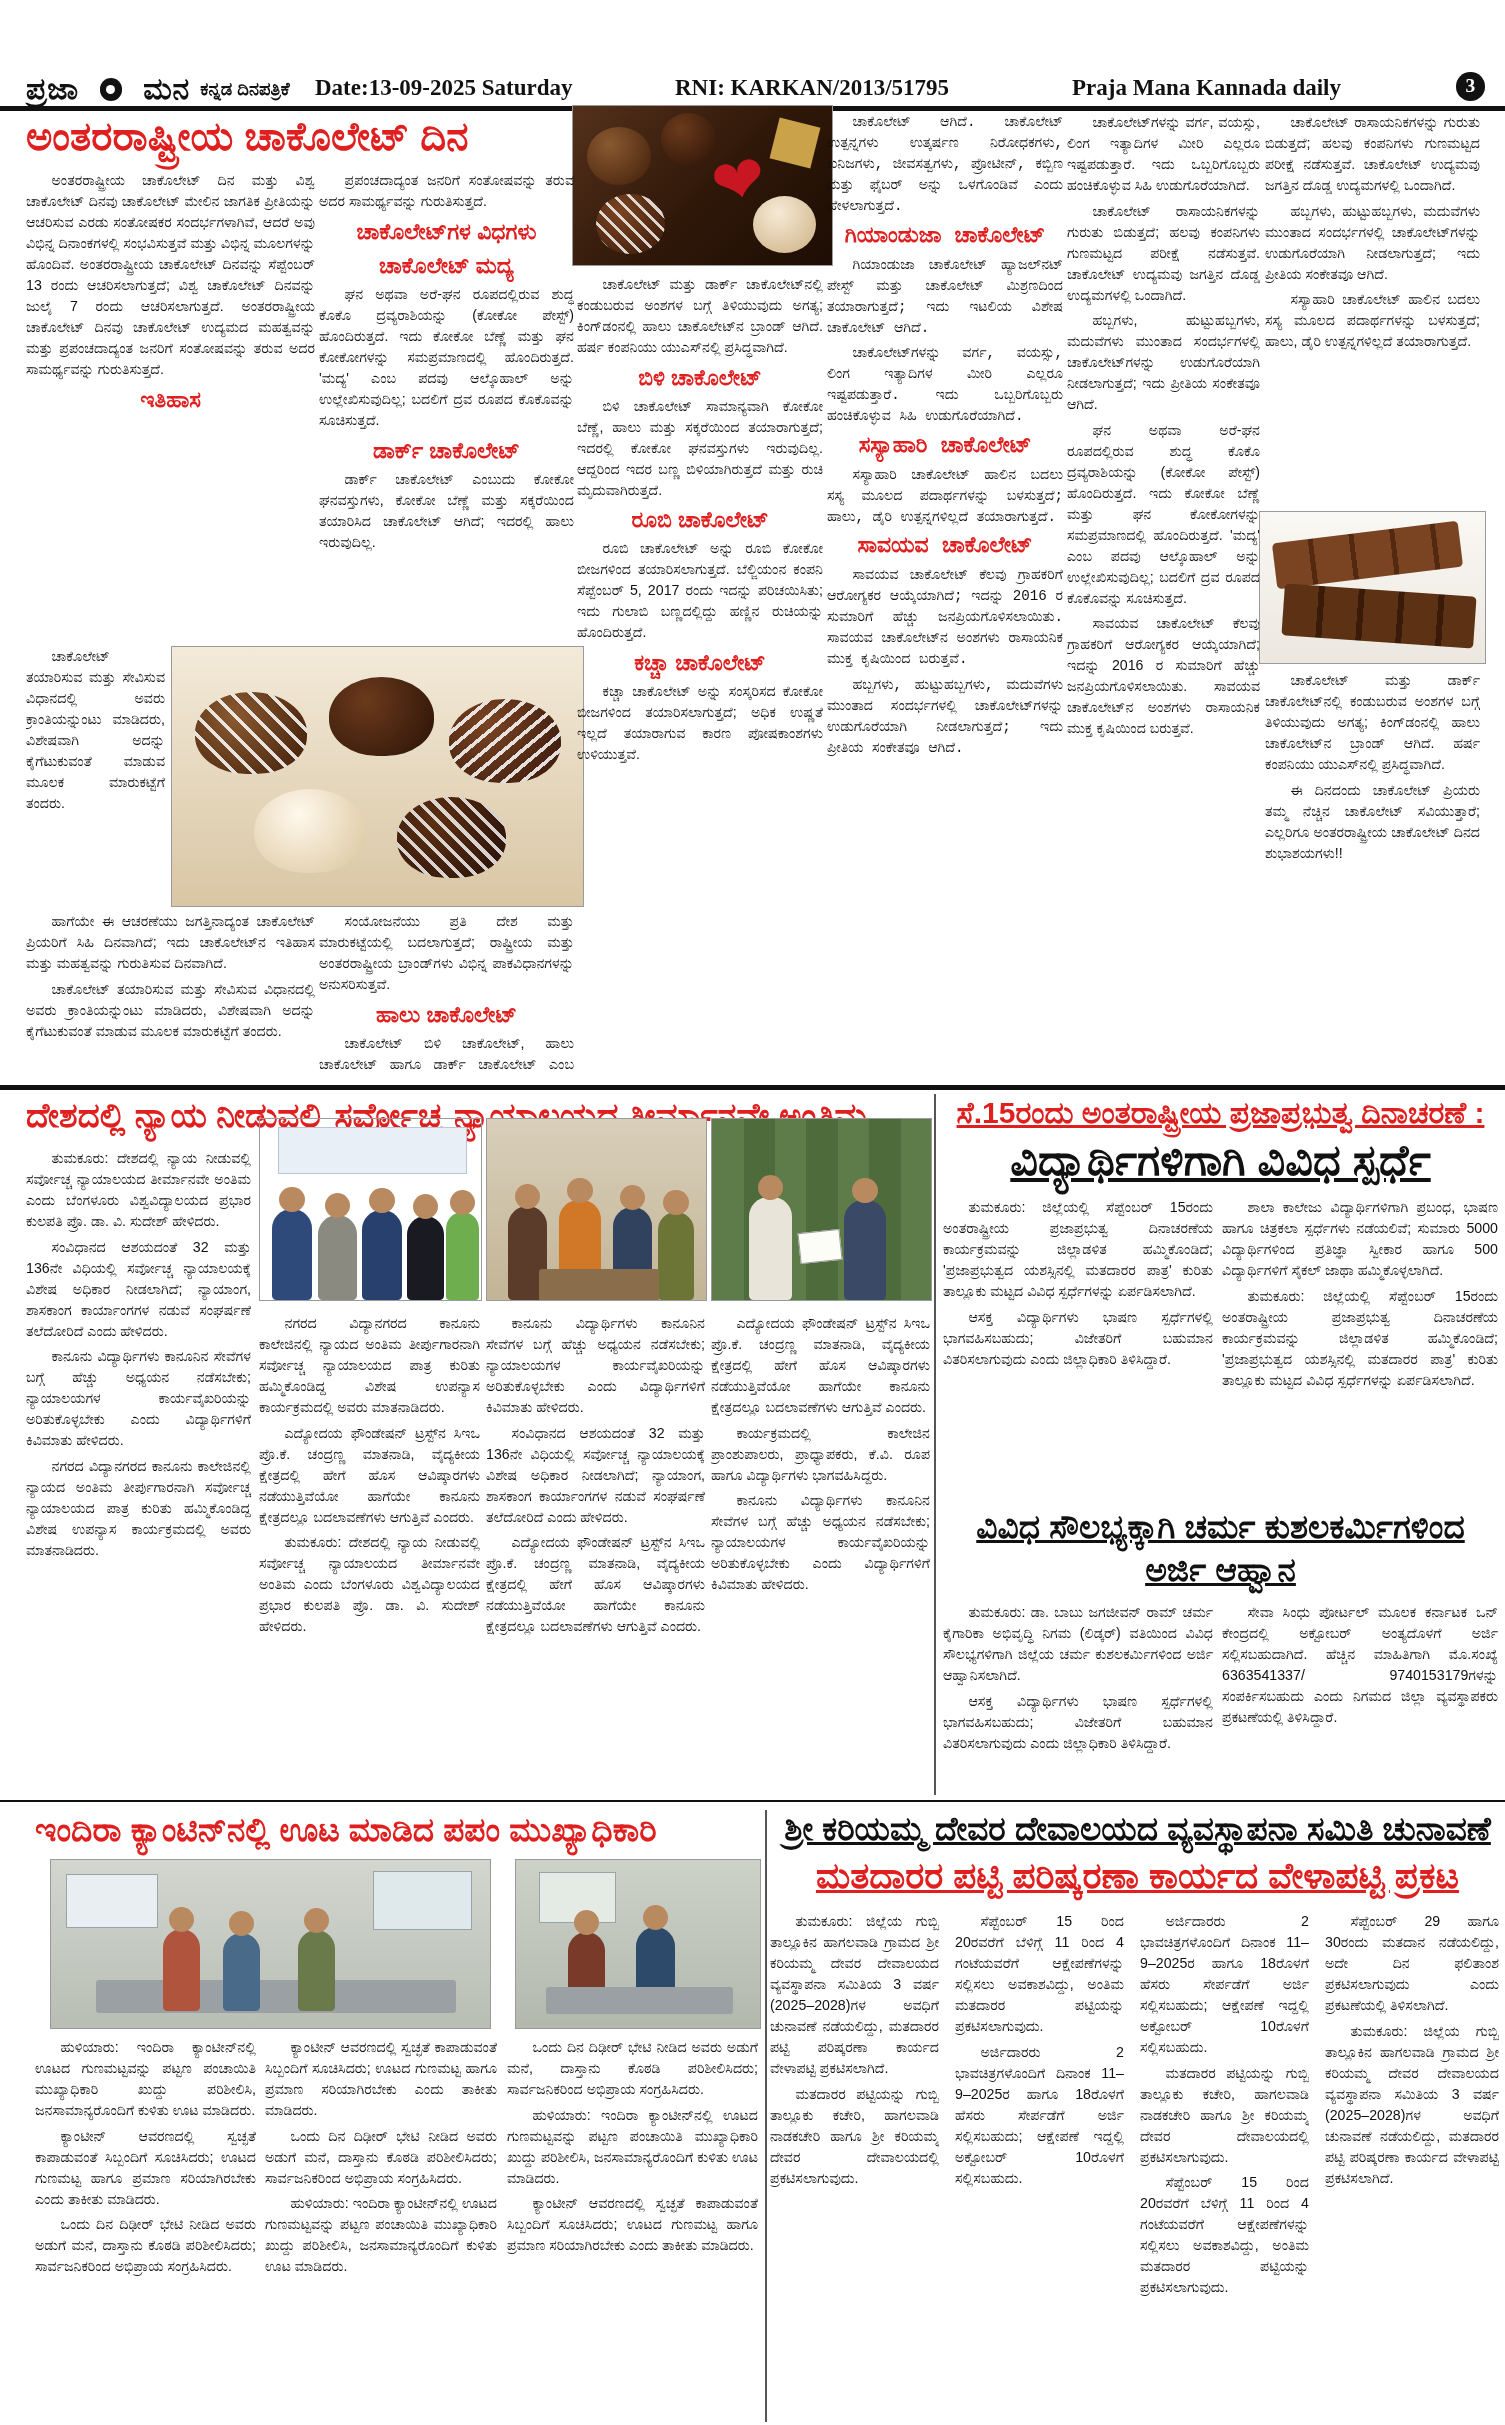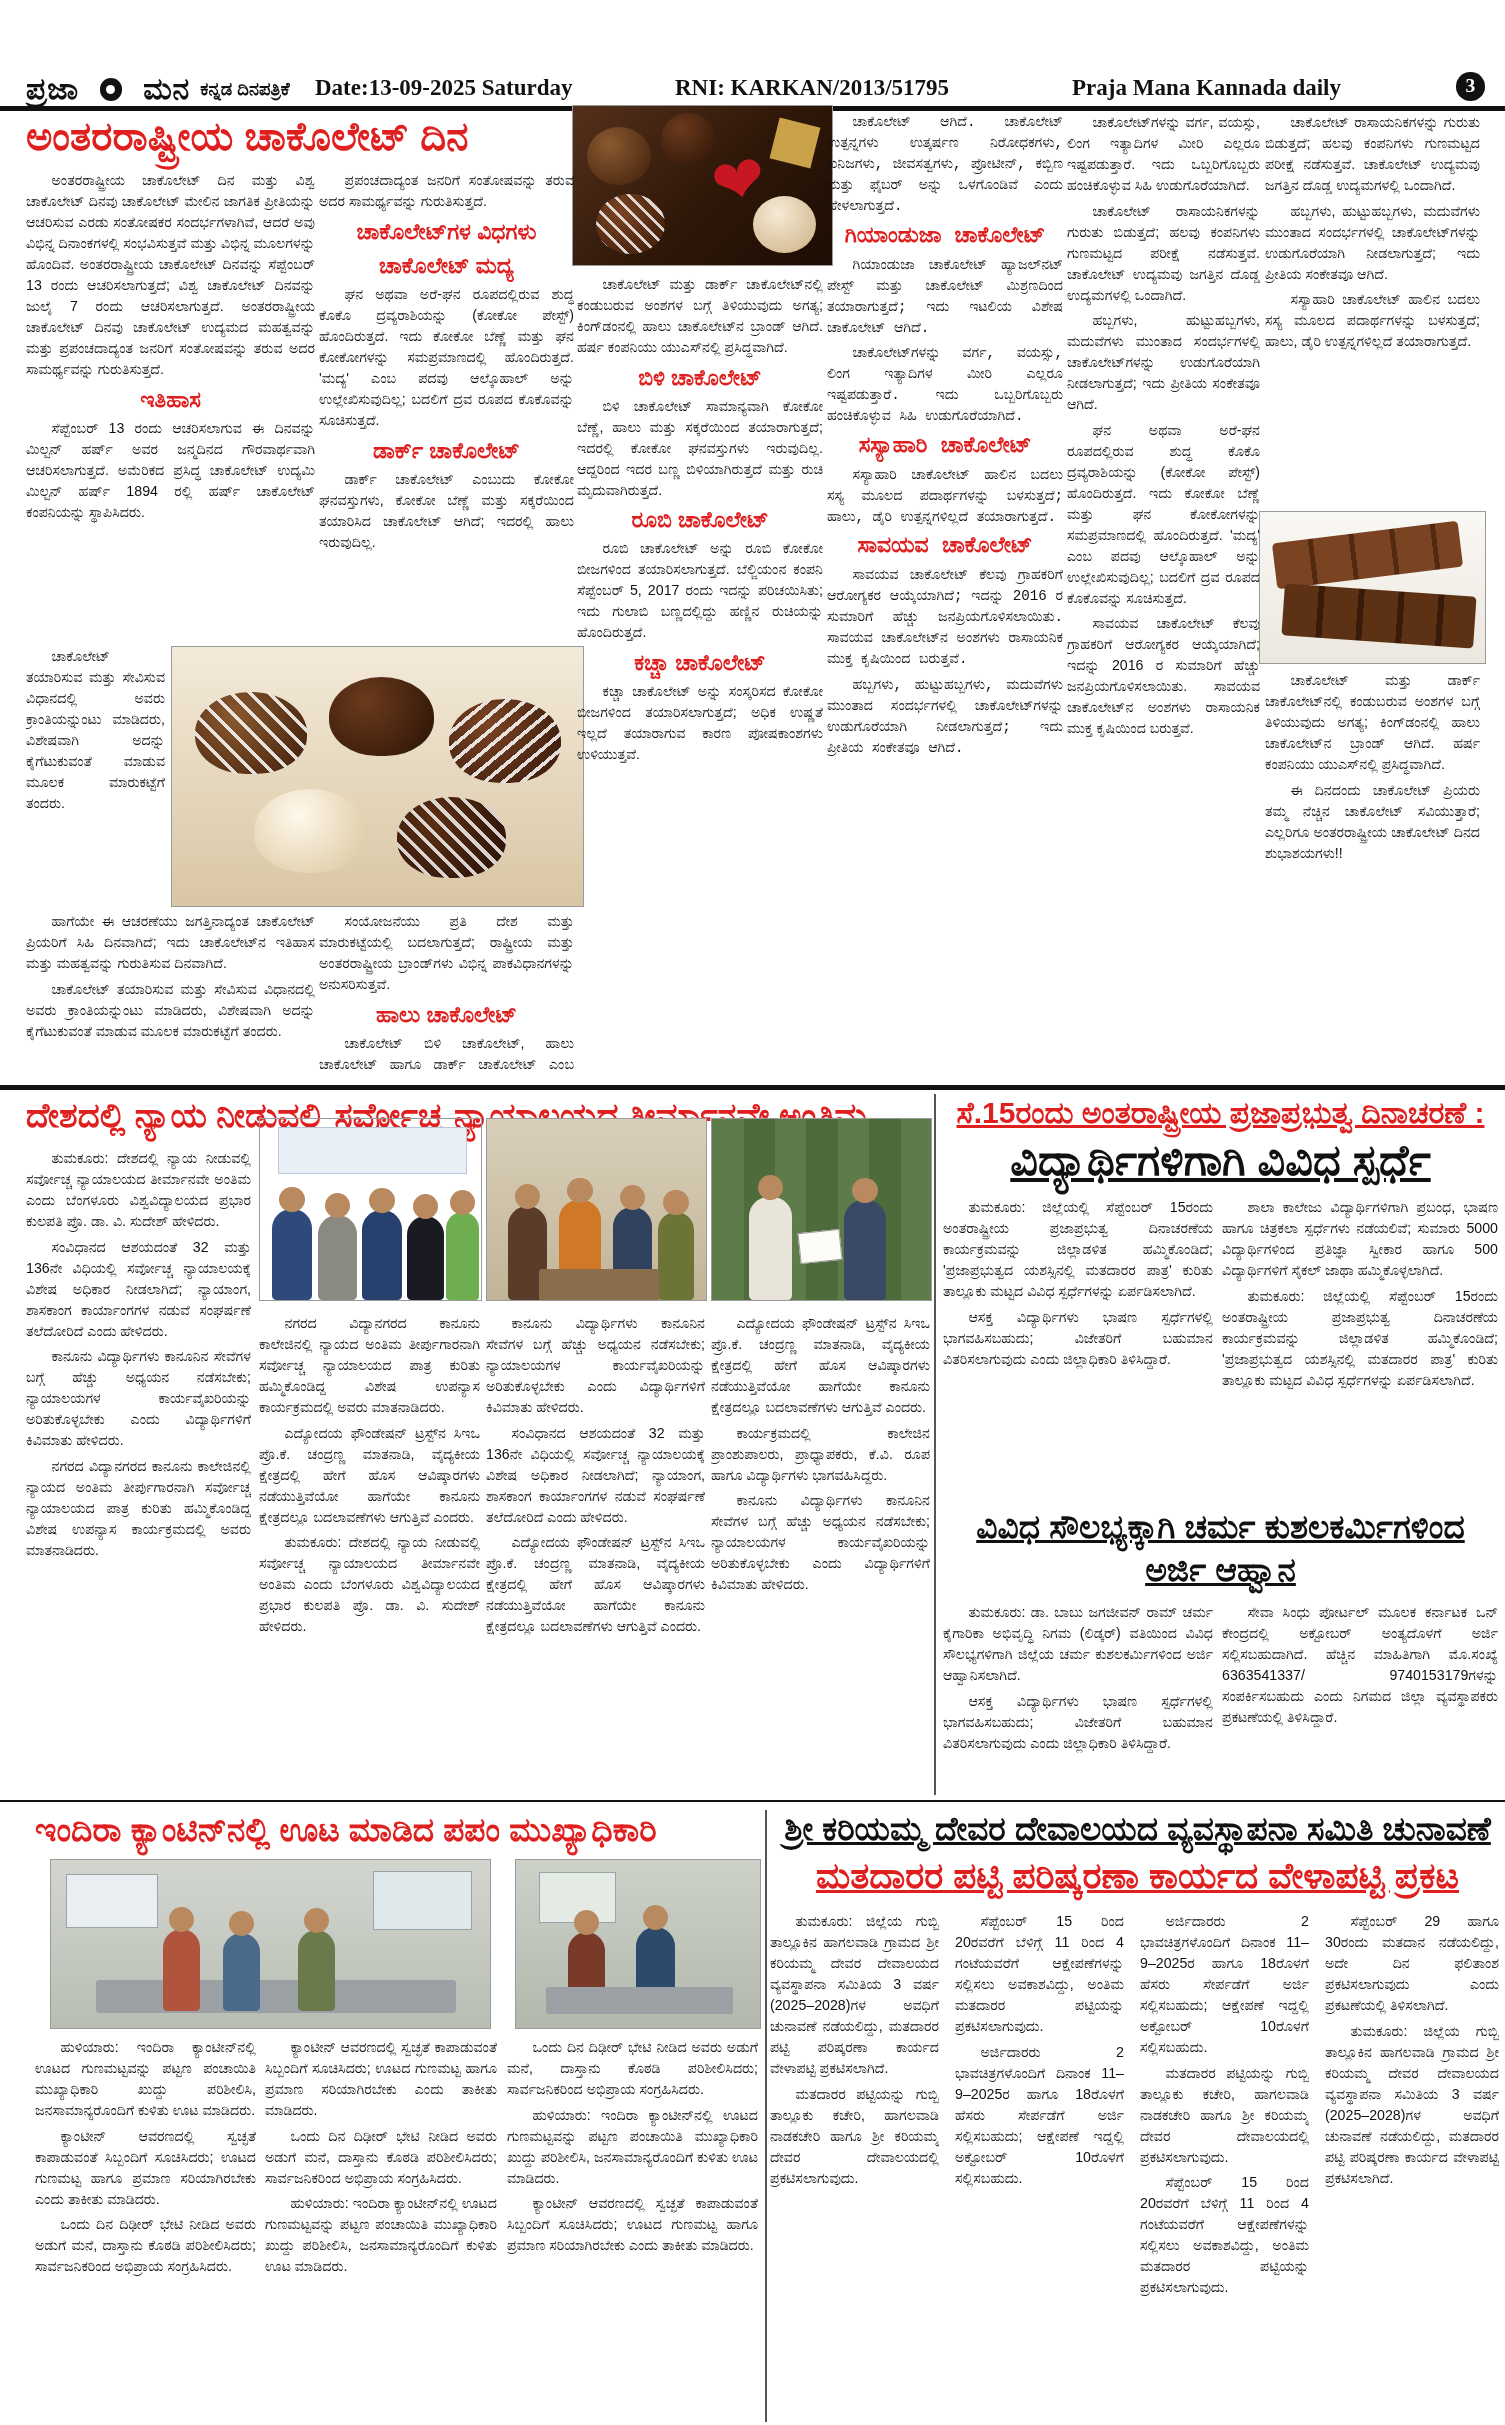--- a/index.html
+++ b/index.html
@@ -62,21 +62,20 @@
       <div class="truffle" style="left:88px;top:7.5px;width:55px;height:52px;background:radial-gradient(circle at 35% 30%,#6b3a1c,#2a1206);"></div>
       <div class="truffle" style="left:22.5px;top:88px;width:69px;height:60px;background:repeating-linear-gradient(45deg,rgba(255,255,255,.8) 0 3px,rgba(0,0,0,0) 3px 10.5px),radial-gradient(circle at 35% 30%,#7a4423,#3a1a08);"></div>
       <div class="truffle" style="left:180px;top:90px;width:63px;height:57px;background:radial-gradient(circle at 40% 30%,#f5ead5,#cdb084);"></div>
       <span class="heart" style="left:139px;top:43px;">❤</span>
       <div class="abs" style="left:201px;top:16.5px;width:42px;height:42px;background:#caa24a;transform:rotate(14deg);"></div>
     </div>
 
     <div class="col abs" style="left:26px;top:55px;width:289px;height:472px;">
       <p>ಅಂತರರಾಷ್ಟ್ರೀಯ ಚಾಕೊಲೇಟ್ ದಿನ ಮತ್ತು ವಿಶ್ವ ಚಾಕೊಲೇಟ್ ದಿನವು ಚಾಕೊಲೇಟ್ ಮೇಲಿನ ಜಾಗತಿಕ ಪ್ರೀತಿಯನ್ನು ಆಚರಿಸುವ ಎರಡು ಸಂತೋಷಕರ ಸಂದರ್ಭಗಳಾಗಿವೆ, ಆದರೆ ಅವು ವಿಭಿನ್ನ ದಿನಾಂಕಗಳಲ್ಲಿ ಸಂಭವಿಸುತ್ತವೆ ಮತ್ತು ವಿಭಿನ್ನ ಮೂಲಗಳನ್ನು ಹೊಂದಿವೆ. ಅಂತರರಾಷ್ಟ್ರೀಯ ಚಾಕೊಲೇಟ್ ದಿನವನ್ನು ಸೆಪ್ಟೆಂಬರ್ 13 ರಂದು ಆಚರಿಸಲಾಗುತ್ತದೆ; ವಿಶ್ವ ಚಾಕೊಲೇಟ್ ದಿನವನ್ನು ಜುಲೈ 7 ರಂದು ಆಚರಿಸಲಾಗುತ್ತದೆ. ಅಂತರರಾಷ್ಟ್ರೀಯ ಚಾಕೊಲೇಟ್ ದಿನವು ಚಾಕೊಲೇಟ್ ಉದ್ಯಮದ ಮಹತ್ವವನ್ನು ಮತ್ತು ಪ್ರಪಂಚದಾದ್ಯಂತ ಜನರಿಗೆ ಸಂತೋಷವನ್ನು ತರುವ ಅದರ ಸಾಮರ್ಥ್ಯವನ್ನು ಗುರುತಿಸುತ್ತದೆ.</p>
       <div class="sh">ಇತಿಹಾಸ</div>
-      <p>ಸೆಪ್ಟೆಂಬರ್ 13 ರಂದು ಆಚರಿಸಲಾಗುವ ಈ ದಿನವನ್ನು ಮಿಲ್ಟನ್ ಹರ್ಷ್ ಅವರ ಜನ್ಮದಿನದ ಗೌರವಾರ್ಥವಾಗಿ ಆಚರಿಸಲಾಗುತ್ತದೆ. ಅಮೆರಿಕದ ಪ್ರಸಿದ್ಧ ಚಾಕೊಲೇಟ್ ಉದ್ಯಮಿ ಮಿಲ್ಟನ್ ಹರ್ಷ್ 1894 ರಲ್ಲಿ ಹರ್ಷ್ ಚಾಕೊಲೇಟ್ ಕಂಪನಿಯನ್ನು ಸ್ಥಾಪಿಸಿದರು.</p>
     </div>
     <div class="col abs" style="left:26px;top:531px;width:139px;height:259px;">
       <p>ಚಾಕೊಲೇಟ್ ತಯಾರಿಸುವ ಮತ್ತು ಸೇವಿಸುವ ವಿಧಾನದಲ್ಲಿ ಅವರು ಕ್ರಾಂತಿಯನ್ನುಂಟು ಮಾಡಿದರು, ವಿಶೇಷವಾಗಿ ಅದನ್ನು ಕೈಗೆಟುಕುವಂತೆ ಮಾಡುವ ಮೂಲಕ ಮಾರುಕಟ್ಟೆಗೆ ತಂದರು.</p>
     </div>
 
     <div class="photo" style="left:171px;top:531px;width:411px;height:259px;background:linear-gradient(#f3ead9,#d9c6a4);">
       <div class="praline" style="left:22.5px;top:45px;width:112px;height:82px;background:repeating-linear-gradient(45deg,rgba(255,255,255,.85) 0 3.7px,rgba(0,0,0,0) 3.7px 13.5px),radial-gradient(circle at 35% 30%,#8a5a30,#3f1d09);"></div>
       <div class="praline" style="left:157px;top:30px;width:105px;height:79px;background:radial-gradient(circle at 35% 30%,#6b3a1c,#2a1206);"></div>
       <div class="praline" style="left:277px;top:52px;width:112px;height:84px;background:repeating-linear-gradient(-40deg,rgba(255,255,255,.85) 0 3.7px,rgba(0,0,0,0) 3.7px 12px),radial-gradient(circle at 35% 30%,#7a4423,#35170a);"></div>
       <div class="praline" style="left:82px;top:142px;width:112px;height:84px;background:radial-gradient(circle at 40% 30%,#fff8ec,#d9c49a);"></div>

